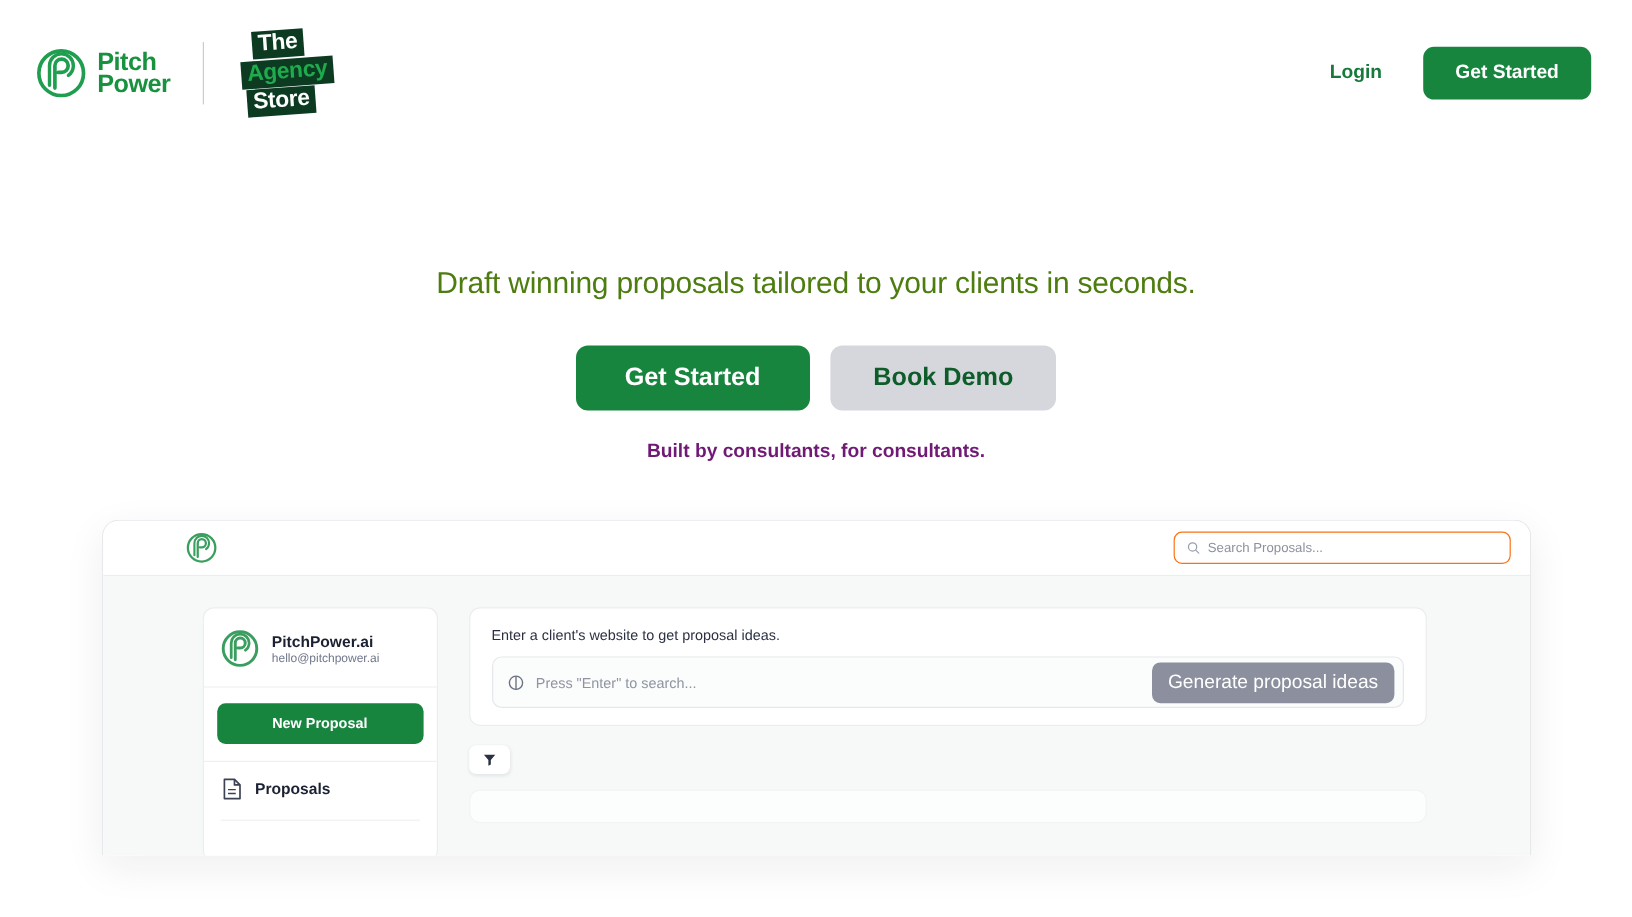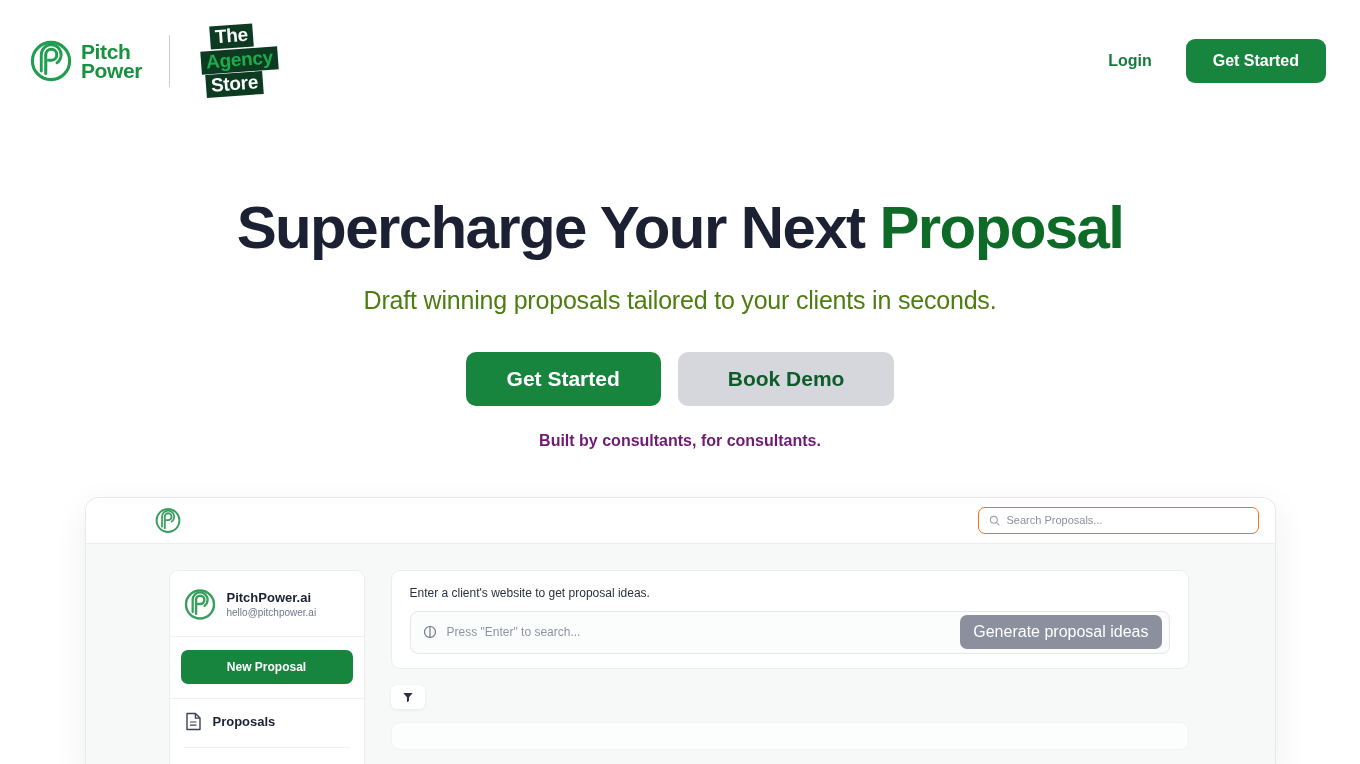--- a/index.html
+++ b/index.html
@@ -144,21 +144,21 @@
     font-family: inherit;
   }
 
   .cta-grey {
     background: #d5d7dd;
     color: #0e5c2a;
     font-size: 21px;
     font-weight: bold;
     border: none;
     border-radius: 10px;
-    padding: 15px 50px;
+    padding: 15px 36px;
     cursor: pointer;
     font-family: inherit;
     text-align: center;
   }
 
   .hero-note {
     margin-top: 26px;
     font-size: 16px;
     font-weight: bold;
     color: #701a75;
@@ -370,21 +370,20 @@
 
   <div class="nav-actions">
     <button class="login-link">Login</button>
     <button class="btn-primary">Get Started</button>
   </div>
 
 </div>
 
 <div class="hero">
 
-  <h1><span>Supercharge Your Next </span><span class="accent">Proposal</span></h1>
 
   <div class="hero-sub">Draft winning proposals tailored to your clients in seconds.</div>
 
   <div class="hero-cta">
     <button class="cta-green">Get Started</button>
     <button class="cta-grey">Book Demo</button>
   </div>
 
   <div class="hero-note">Built by consultants, for consultants.</div>
 

